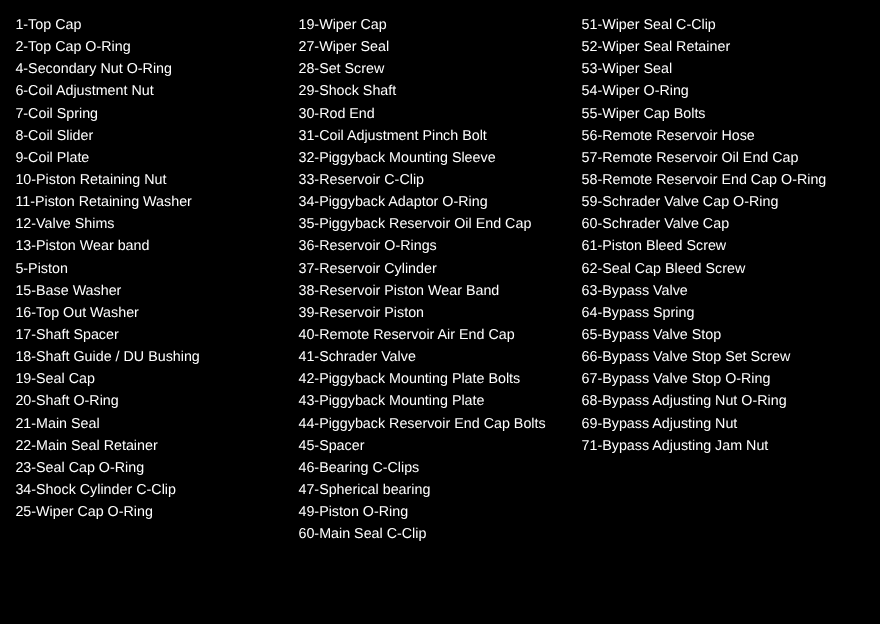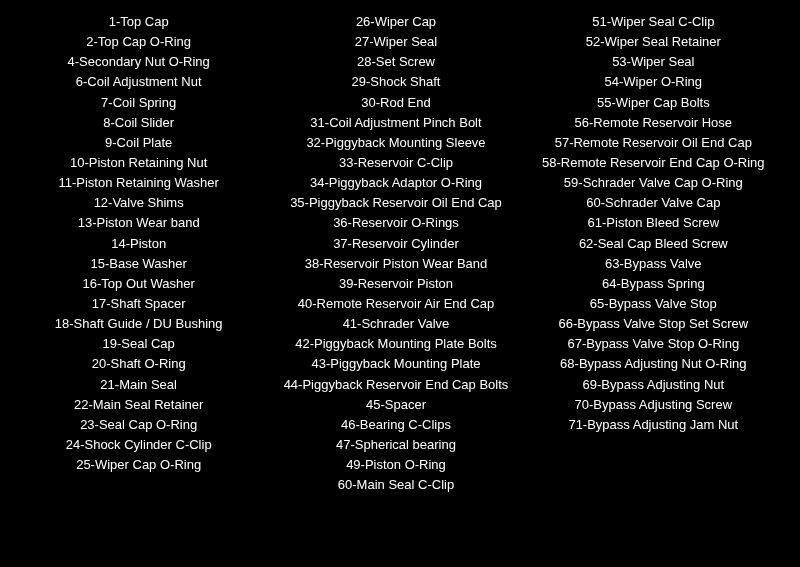--- a/index.html
+++ b/index.html
@@ -13,21 +13,20 @@
       padding: 12px 14px;
     }
     .columns-wrapper {
       display: flex;
       gap: 0;
       width: 100%;
     }
     .col {
       flex: 1;
       padding-right: 8px;
-      text-align: center;
     }
     .col p {
       line-height: 1.55;
       white-space: nowrap;
     }
   </style>
 </head>
 <body>
 
 <div class="columns-wrapper">
@@ -36,35 +35,35 @@
       <p>2-Top Cap O-Ring</p>
       <p>4-Secondary Nut O-Ring</p>
       <p>6-Coil Adjustment Nut</p>
       <p>7-Coil Spring</p>
       <p>8-Coil Slider</p>
       <p>9-Coil Plate</p>
       <p>10-Piston Retaining Nut</p>
       <p>11-Piston Retaining Washer</p>
       <p>12-Valve Shims</p>
       <p>13-Piston Wear band</p>
-      <p>14-Piston</p>
+      <p>5-Piston</p>
       <p>15-Base Washer</p>
       <p>16-Top Out Washer</p>
       <p>17-Shaft Spacer</p>
       <p>18-Shaft Guide / DU Bushing</p>
       <p>19-Seal Cap</p>
       <p>20-Shaft O-Ring</p>
       <p>21-Main Seal</p>
       <p>22-Main Seal Retainer</p>
       <p>23-Seal Cap O-Ring</p>
-      <p>24-Shock Cylinder C-Clip</p>
+      <p>34-Shock Cylinder C-Clip</p>
       <p>25-Wiper Cap O-Ring</p>
     </div>
     <div class="col">
-      <p>26-Wiper Cap</p>
+      <p>19-Wiper Cap</p>
       <p>27-Wiper Seal</p>
       <p>28-Set Screw</p>
       <p>29-Shock Shaft</p>
       <p>30-Rod End</p>
       <p>31-Coil Adjustment Pinch Bolt</p>
       <p>32-Piggyback Mounting Sleeve</p>
       <p>33-Reservoir C-Clip</p>
       <p>34-Piggyback Adaptor O-Ring</p>
       <p>35-Piggyback Reservoir Oil End Cap</p>
       <p>36-Reservoir O-Rings</p>
@@ -95,16 +94,15 @@
       <p>60-Schrader Valve Cap</p>
       <p>61-Piston Bleed Screw</p>
       <p>62-Seal Cap Bleed Screw</p>
       <p>63-Bypass Valve</p>
       <p>64-Bypass Spring</p>
       <p>65-Bypass Valve Stop</p>
       <p>66-Bypass Valve Stop Set Screw</p>
       <p>67-Bypass Valve Stop O-Ring</p>
       <p>68-Bypass Adjusting Nut O-Ring</p>
       <p>69-Bypass Adjusting Nut</p>
-      <p>70-Bypass Adjusting Screw</p>
       <p>71-Bypass Adjusting Jam Nut</p>
     </div>
   </div>
 
 </body></html>

